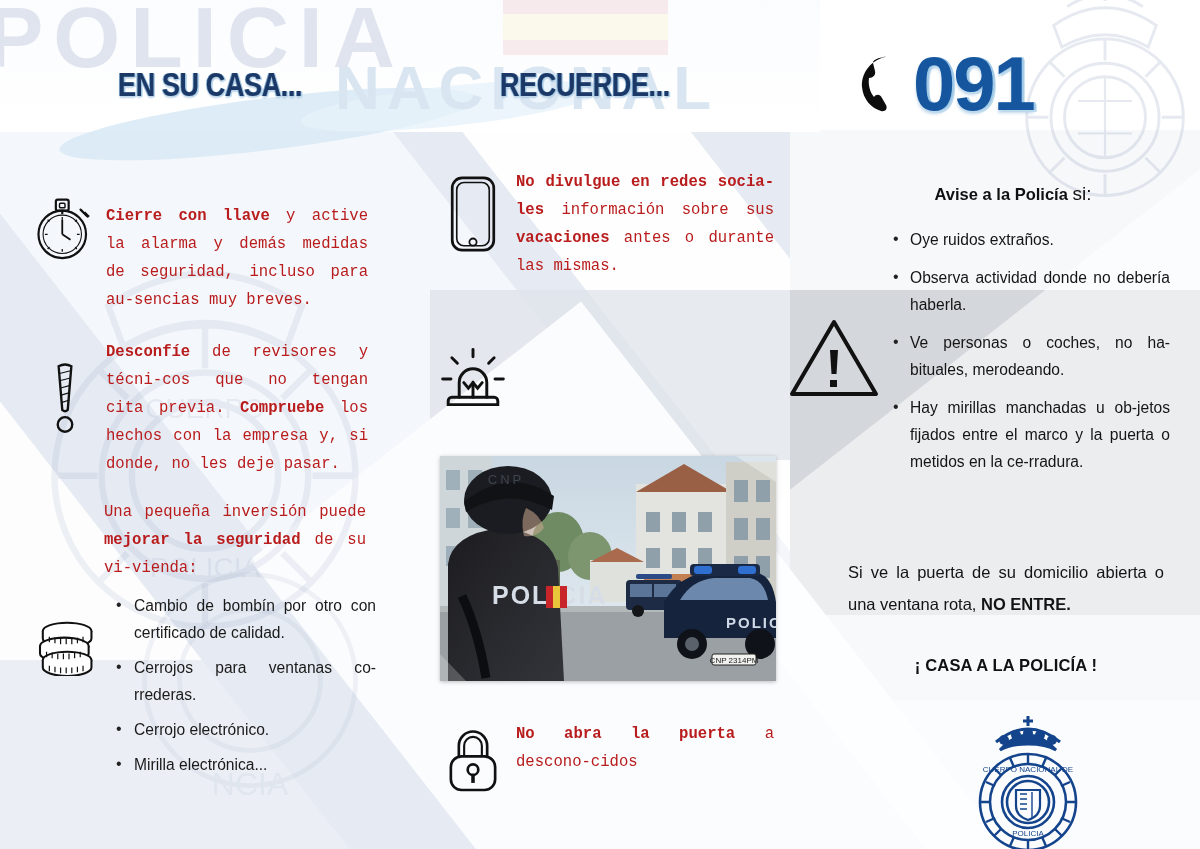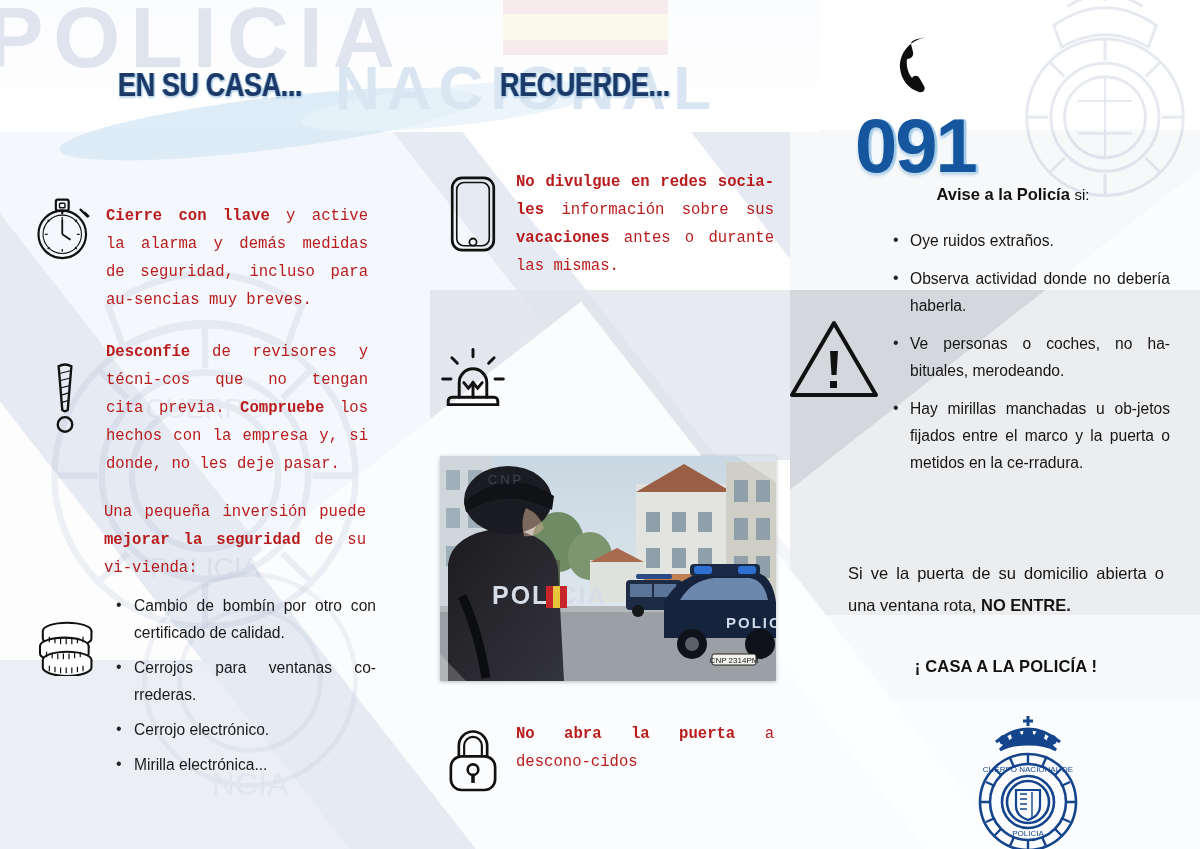--- a/index.html
+++ b/index.html
@@ -125,21 +125,21 @@
     transform-origin:left center;
     text-shadow:
       1px 0 0 #9cc2e0,
       2px 1px 0 #b9d6ea,
       -1px 0 0 #7fa9cc,
       0 2px 2px rgba(120,160,200,.45);
   }
   .title.t1{left:118px;top:66px;}
   .title.t2{left:500px;top:66px;}
 
-  .phone-block{position:absolute;left:855px;top:34px;display:flex;align-items:center;gap:14px;flex-direction:column;}
+  .phone-block{position:absolute;left:855px;top:48px;display:flex;align-items:center;gap:14px;}
   .phone-glyph{width:44px;height:62px;}
   .n091{
     font-family:"Liberation Sans",sans-serif;
     font-weight:700;font-size:76px;line-height:72px;
     color:#15569e;letter-spacing:-2px;
     text-shadow:
       2px 0 0 #9fc8e6,
       3px 2px 0 #bcd9ee,
       0 3px 3px rgba(130,175,215,.5);
   }
@@ -199,21 +199,21 @@
   .c2-b3{position:absolute;left:0;top:552px;width:350px;display:flex;}
   .c2-b3 .ico{width:86px;margin-top:2px;}
   .c2-b3 .txt{width:258px;}
 
   
   .c3-head{
     text-align:center;font-size:16.5px;line-height:24px;color:#111;
     margin-bottom:20px;
   }
   .c3-head b{font-weight:700;}
-  .c3-head .si{font-size:15px;}
+  .c3-head .si{font-size:19px;}
 
   .c3-body{position:relative;}
   .warn{position:absolute;left:-60px;top:90px;width:92px;}
   .c3-body ul{margin:8px;padding:0 0 0 54px;list-style:none;}
   .c3-body li{
     position:relative;font-size:15.6px;line-height:27px;color:#151515;
     text-align:justify;margin-bottom:11px;
   }
   .c3-body li:before{
     content:"\2022";position:absolute;left:-17px;top:-1px;font-size:16px;color:#222;

